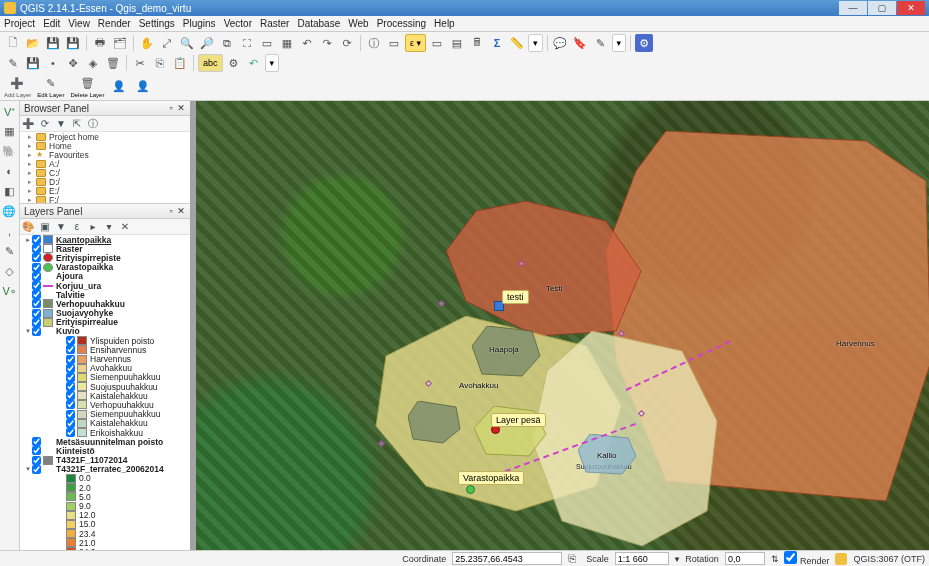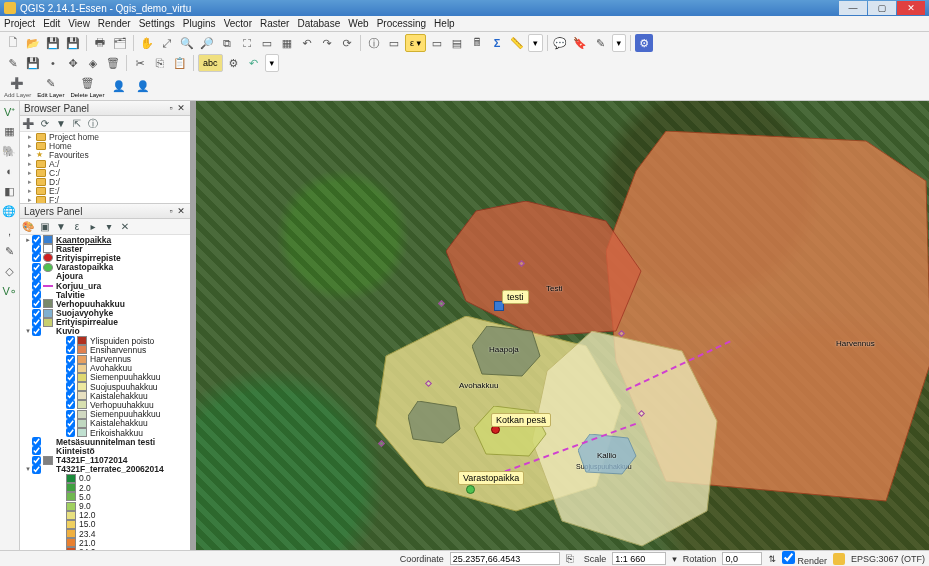--- a/index.html
+++ b/index.html
@@ -406,21 +406,21 @@
         <div class="layer-row sub2">
           <span class="exp"></span>
           <input type="checkbox" checked="" style="">
           <span class="swatch square" style="background:#c0e0d0;"></span>
           <span class="lbl ">Erikoishakkuu</span>
         </div>
         <div class="layer-row">
           <span class="exp"></span>
           <input type="checkbox" checked="" style="">
           <span style="width:10px;margin-right:3px;"></span>
-          <span class="lbl bold ">Metsäsuunnitelman testi</span>
+          <span class="lbl bold ">Metsäsuunnitelman poisto</span>
         </div>
         <div class="layer-row">
           <span class="exp"></span>
           <input type="checkbox" checked="" style="">
           <span style="width:10px;margin-right:3px;"></span>
           <span class="lbl bold ">Kiinteistö</span>
         </div>
         <div class="layer-row">
           <span class="exp"></span>
           <input type="checkbox" checked="" style="">
@@ -533,21 +533,21 @@
     <div class="node" style="left:183px;top:340px;"></div>
 
     <div class="marker" style="left:298px;top:200px;">
         <div class="box"></div>
       </div>
     <div class="callout" style="left:306px;top:189px;">testi</div>
 
     <div class="marker" style="left:295px;top:324px;">
         <div class="dot"></div>
       </div>
-    <div class="callout" style="left:295px;top:312px;">Kotkan pesä</div>
+    <div class="callout" style="left:295px;top:312px;">Layer pesä</div>
 
     <div class="marker" style="left:270px;top:384px;">
         <div class="greendot"></div>
       </div>
     <div class="callout" style="left:262px;top:370px;">Varastopaikka</div>
   </div>
 </div>
 
 <div class="status">
   <span class="sp"></span>
@@ -555,14 +555,14 @@
   <input type="text" style="width: 110px;" value="25.2357,66.4543">
   <span class="lock">⎘</span>
   <span>Scale</span>
   <input type="text" style="width: 54px;" value="1:1 660">
   <span>▾</span>
   <span>Rotation</span>
   <input type="text" style="width: 40px;" value="0,0">
   <span>⇅</span>
   <label><input type="checkbox" checked="" style=""> <span>Render</span></label>
   <span style="width:12px;height:12px;background:#f0c040;border-radius:2px;"></span>
-  <span>EPSG:3067 (OTF)</span>
+  <span>QGIS:3067 (OTF)</span>
 </div>
 
 </body></html>

